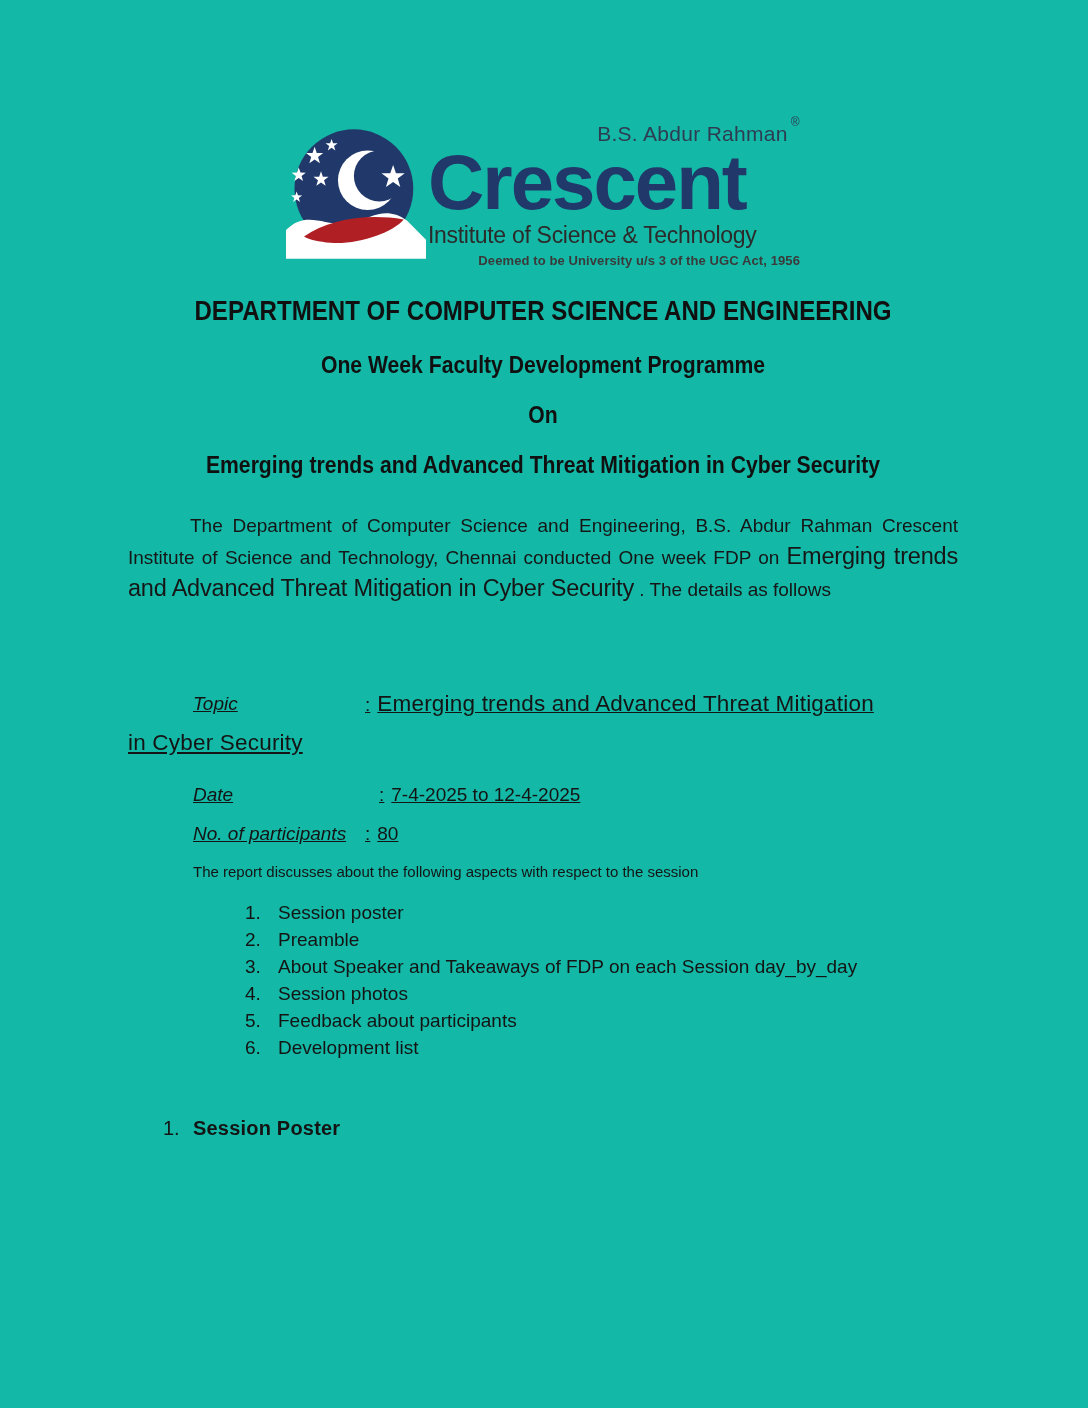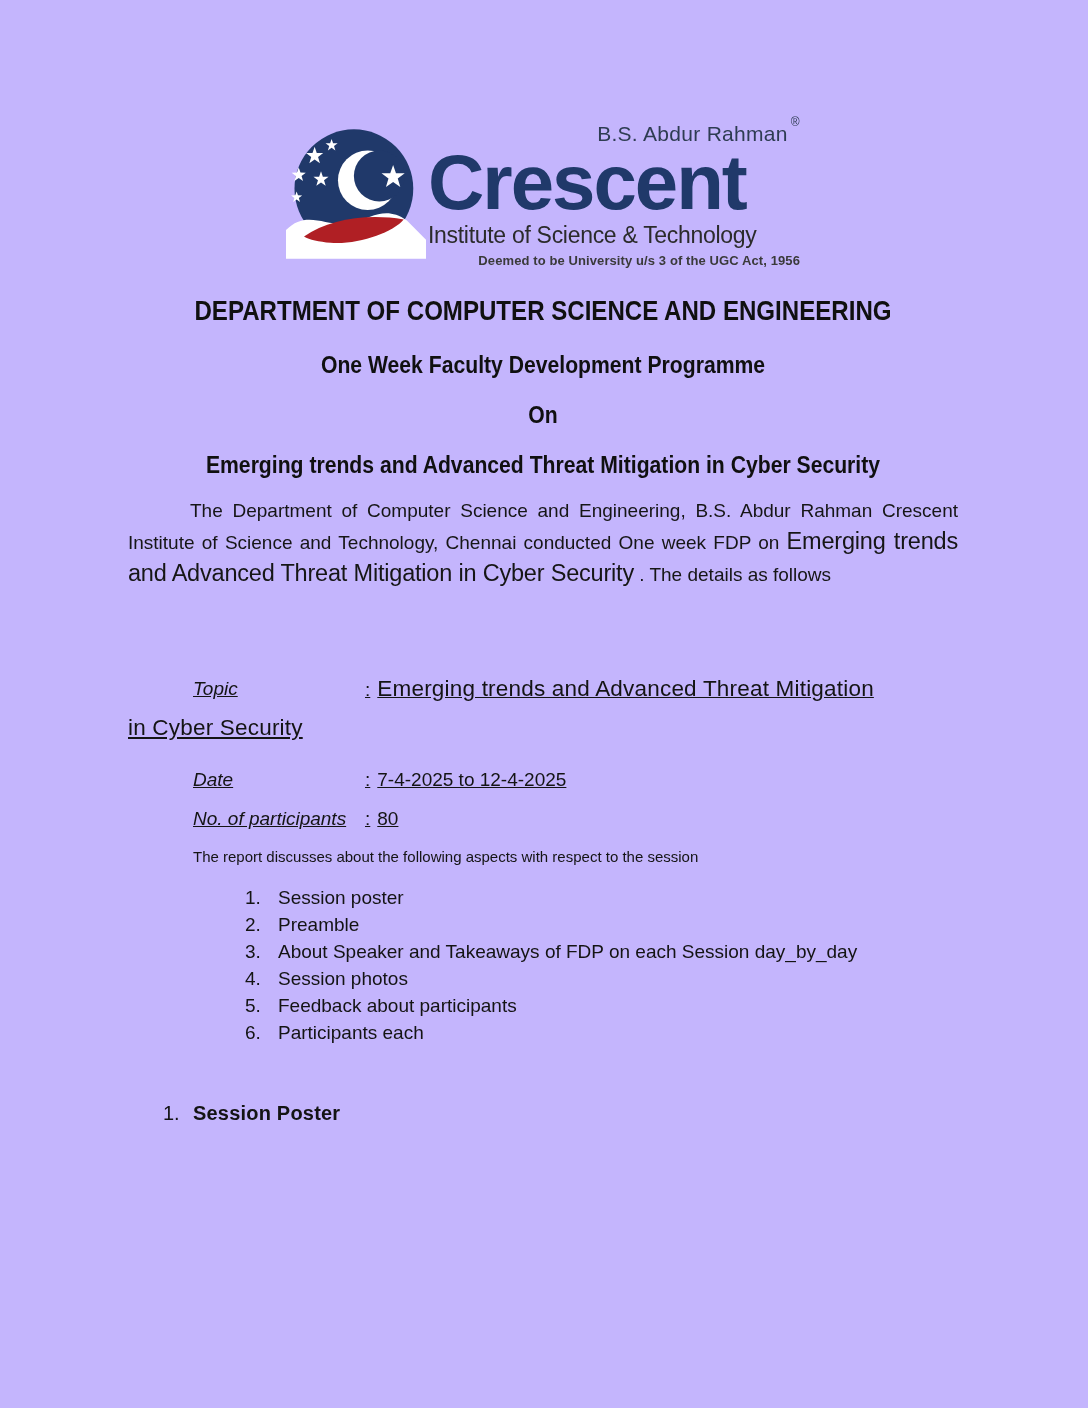--- a/index.html
+++ b/index.html
@@ -1,20 +1,20 @@
 <!DOCTYPE html>
 <html><head>
 <meta charset="utf-8">
 <style>
   * { margin:0; padding:0; box-sizing:border-box; }
   html,body { background:#ffffff; }
   .page {
     position:relative;
     width:1088px; height:1408px;
-    background:#c4b5fd;
+    background:#14b8a6;
     font-family:"Liberation Sans", sans-serif;
     color:#141414;
     padding:0 130px 18px 128px;
     overflow:hidden;
   }
 
   
   .logo-row { display:flex; justify-content:center; align-items:flex-start; padding-top:122px; }
   .logo-icon { width:140px; height:134px; margin-top:4px; flex-shrink:0; }
   .logo-text { width:372px; margin-left:2px; }
@@ -35,35 +35,35 @@
   .h-sub {
     text-align:center; font-size:23px; font-weight:bold; color:#101010;
     transform:scaleX(0.92); transform-origin:center; white-space:nowrap;
   }
   .h-prog { margin-top:25px; }
   .h-on { margin-top:23px; }
   .h-title { margin-top:23px; }
 
   
   .intro {
-    margin-top:17px; width:830px;
+    margin-top:32px; width:830px;
     font-size:19px; line-height:30px;
     text-align:justify; text-indent:62px;
     color:#161616;
   }
   .intro .hl { font-size:23.5px; letter-spacing:-0.2px; }
 
   
   .details { margin-top:84px;text-decoration:underline; }
   .drow { display:flex; margin-left:65px; font-size:19px; line-height:30px; }
   .drow .lbl { font-style:italic; width:172px; flex-shrink:0; }
   .drow .colon { font-size:19px; margin-right:7px; }
   .val-big { font-size:22.5px; letter-spacing:0.2px;text-align:right; }
   .topic-line2 { font-size:22.5px; line-height:30px; margin-top:8px; letter-spacing:0.2px; }
-  .row-date { margin-top:22px; }
+  .row-date { margin-top:22px;gap:14px; }
   .row-part { margin-top:9px; }
 
   
   .report-intro { margin-top:8px; margin-left:65px; font-size:15px; line-height:30px; }
   .aspects { margin-top:12px; margin-left:117px; }
   .aspect { display:flex; font-size:19px; line-height:27px; }
   .aspect .num { width:33px; flex-shrink:0; }
 
   
   .section-heading { margin-top:53px; margin-left:35px; font-size:20px; line-height:28px; display:flex; }
@@ -139,21 +139,21 @@
     <div class="aspect">
         <span class="num">4.</span>
         <span class="txt">Session photos</span>
       </div>
     <div class="aspect">
         <span class="num">5.</span>
         <span class="txt">Feedback about participants</span>
       </div>
     <div class="aspect">
         <span class="num">6.</span>
-        <span class="txt">Participants each</span>
+        <span class="txt">Development list</span>
       </div>
   </div>
 
   <div class="section-heading">
     <span class="num">1.</span>
     <span class="title">Session Poster</span>
   </div>
 
 </div>
 

